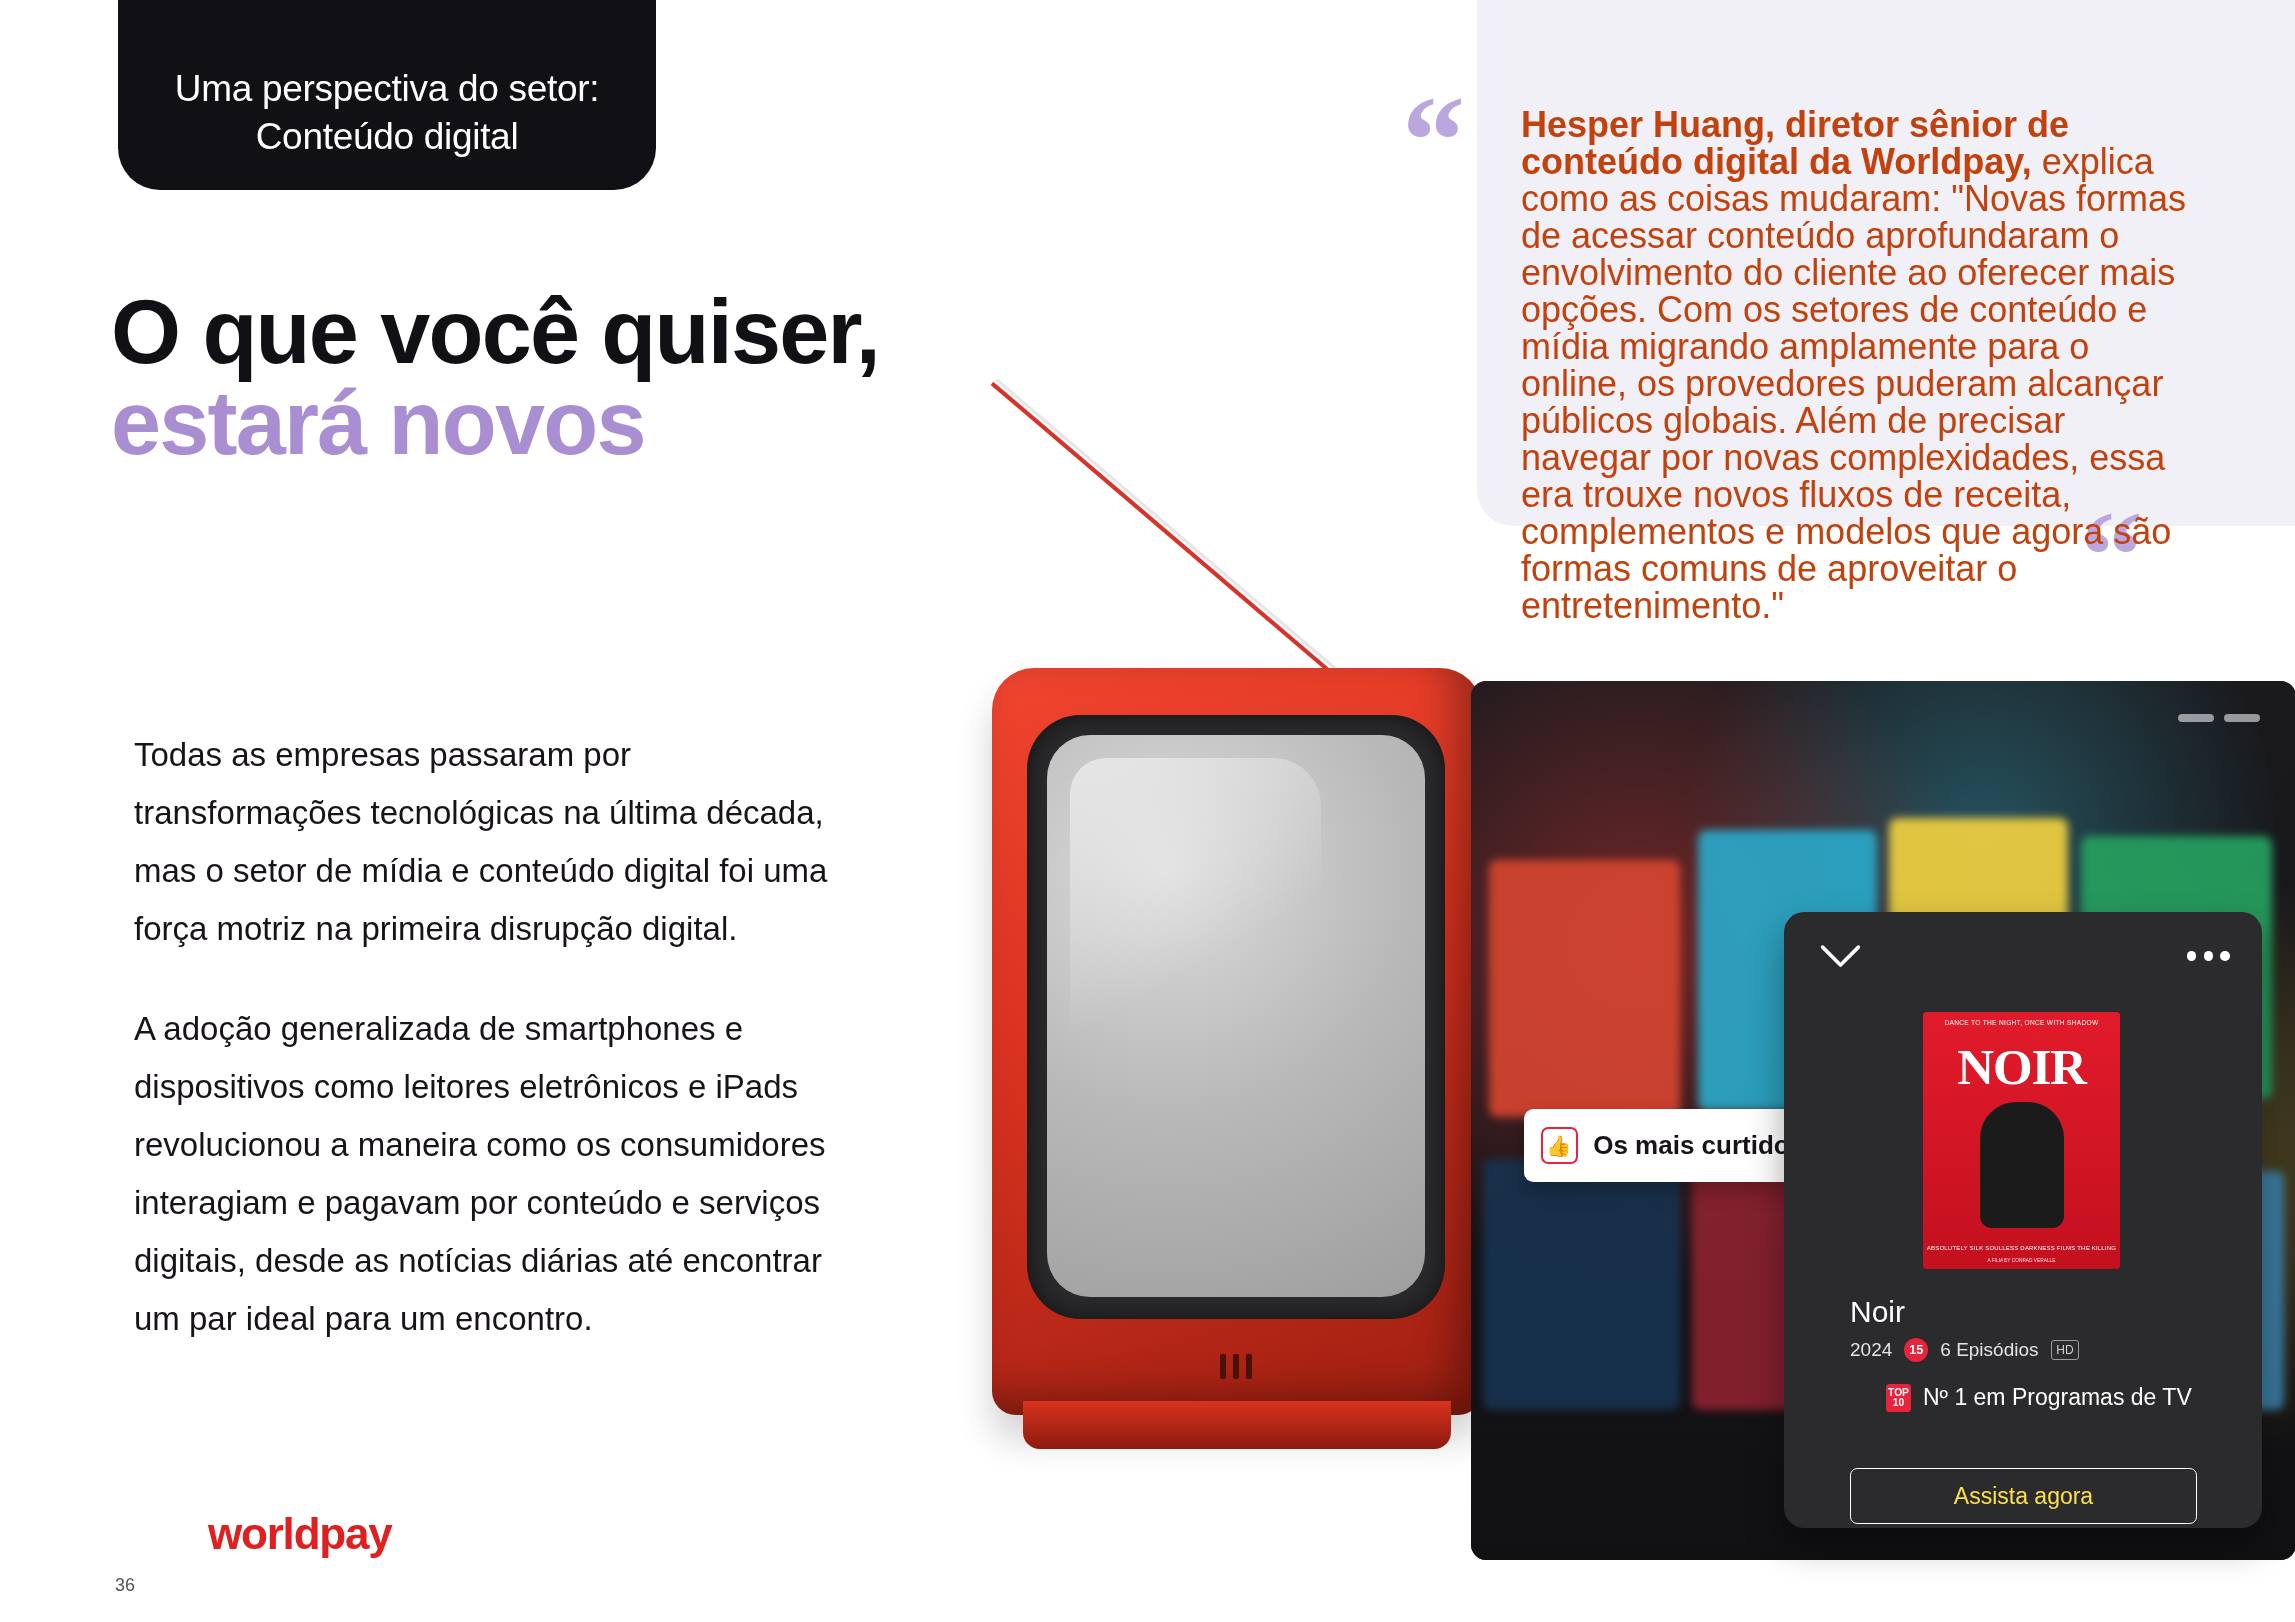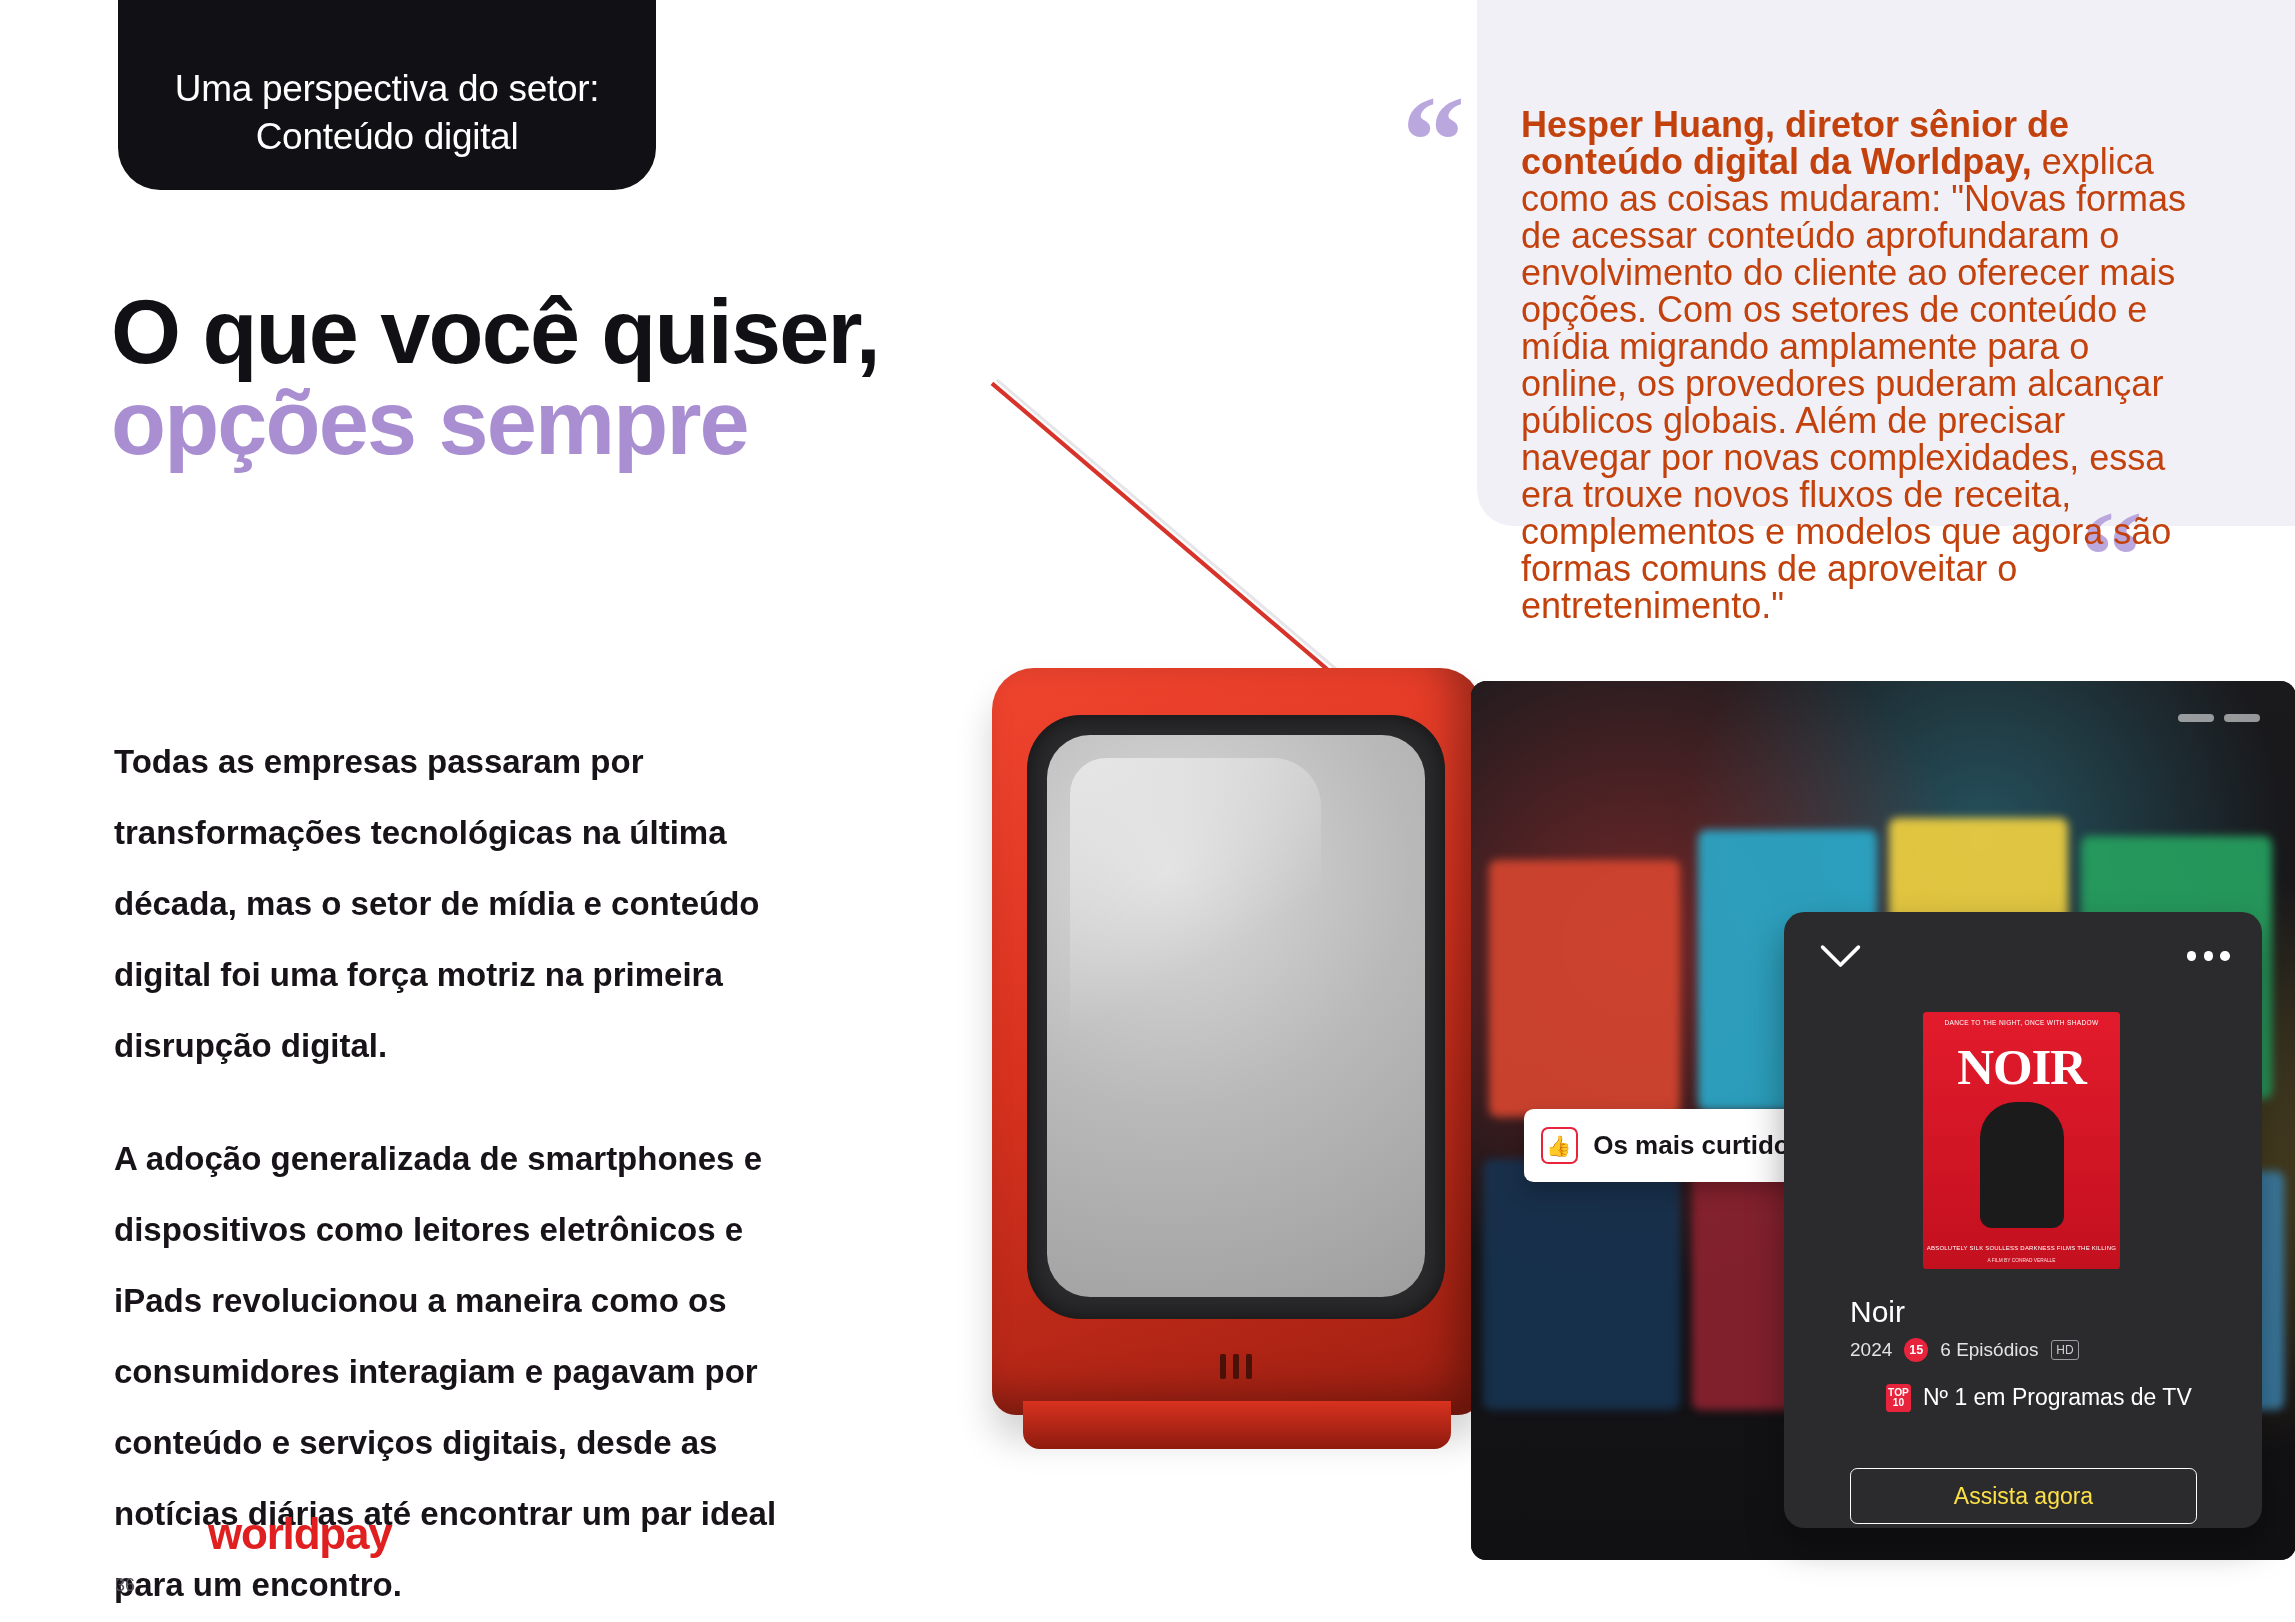--- a/index.html
+++ b/index.html
@@ -73,22 +73,23 @@
   
   .body-copy {
     position: absolute;
     left: 114px;
     top: 726px;
     width: 717px;
     color: #171318;
   }
   .body-copy p {
     font-size: 33px;
-    line-height: 71px;
-    font-weight: 700;
+    line-height: 58px;
+    font-weight: 400;
+    margin-left: 20px;
   }
   .body-copy p + p { margin-top: 42px; }
 
   
   .page-number {
     position: absolute;
     left: 115px;
     top: 1575px;
     font-size: 18px;
     color: #55505a;
@@ -377,21 +378,21 @@
 
 <div class="page">
 
   <div class="eyebrow-tag">
     <div class="eyebrow-line1">Uma perspectiva do setor:</div>
     <div class="eyebrow-line2">Conteúdo digital</div>
   </div>
 
   <div class="headline">
     <div class="headline-l1">O que você quiser,</div>
-    <div class="headline-l2">opções sempre</div>
+    <div class="headline-l2">estará novos</div>
   </div>
 
   <div class="body-copy">
     <p>Todas as empresas passaram por transformações tecnológicas na última década, mas o setor de mídia e conteúdo digital foi uma força motriz na primeira disrupção digital.</p>
     <p>A adoção generalizada de smartphones e dispositivos como leitores eletrônicos e iPads revolucionou a maneira como os consumidores interagiam e pagavam por conteúdo e serviços digitais, desde as notícias diárias até encontrar um par ideal para um encontro.</p>
   </div>
 
   <div class="page-number">36</div>
   <div class="brand">worldpay</div>
 

